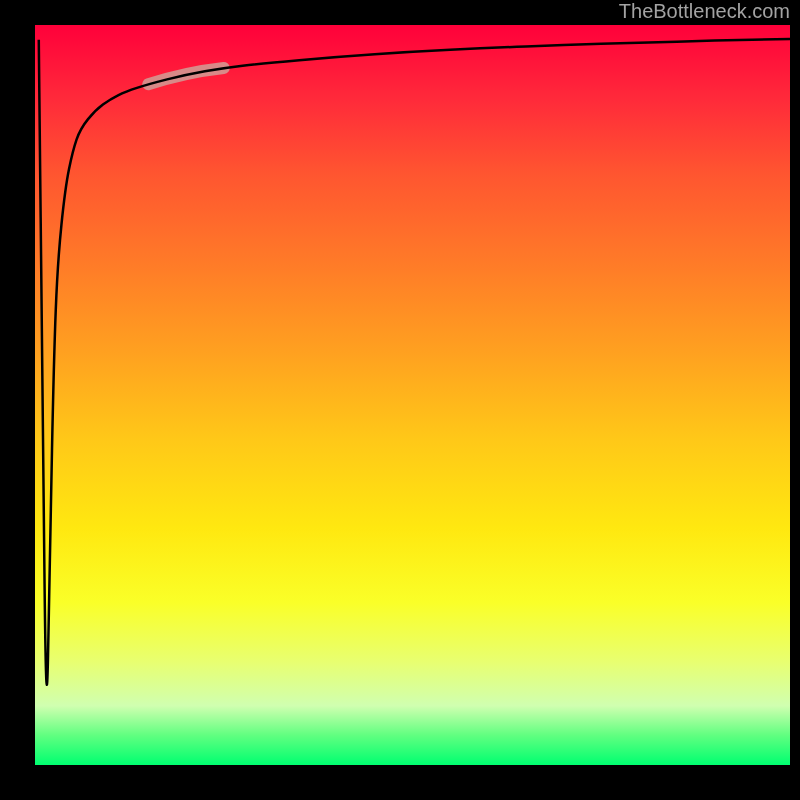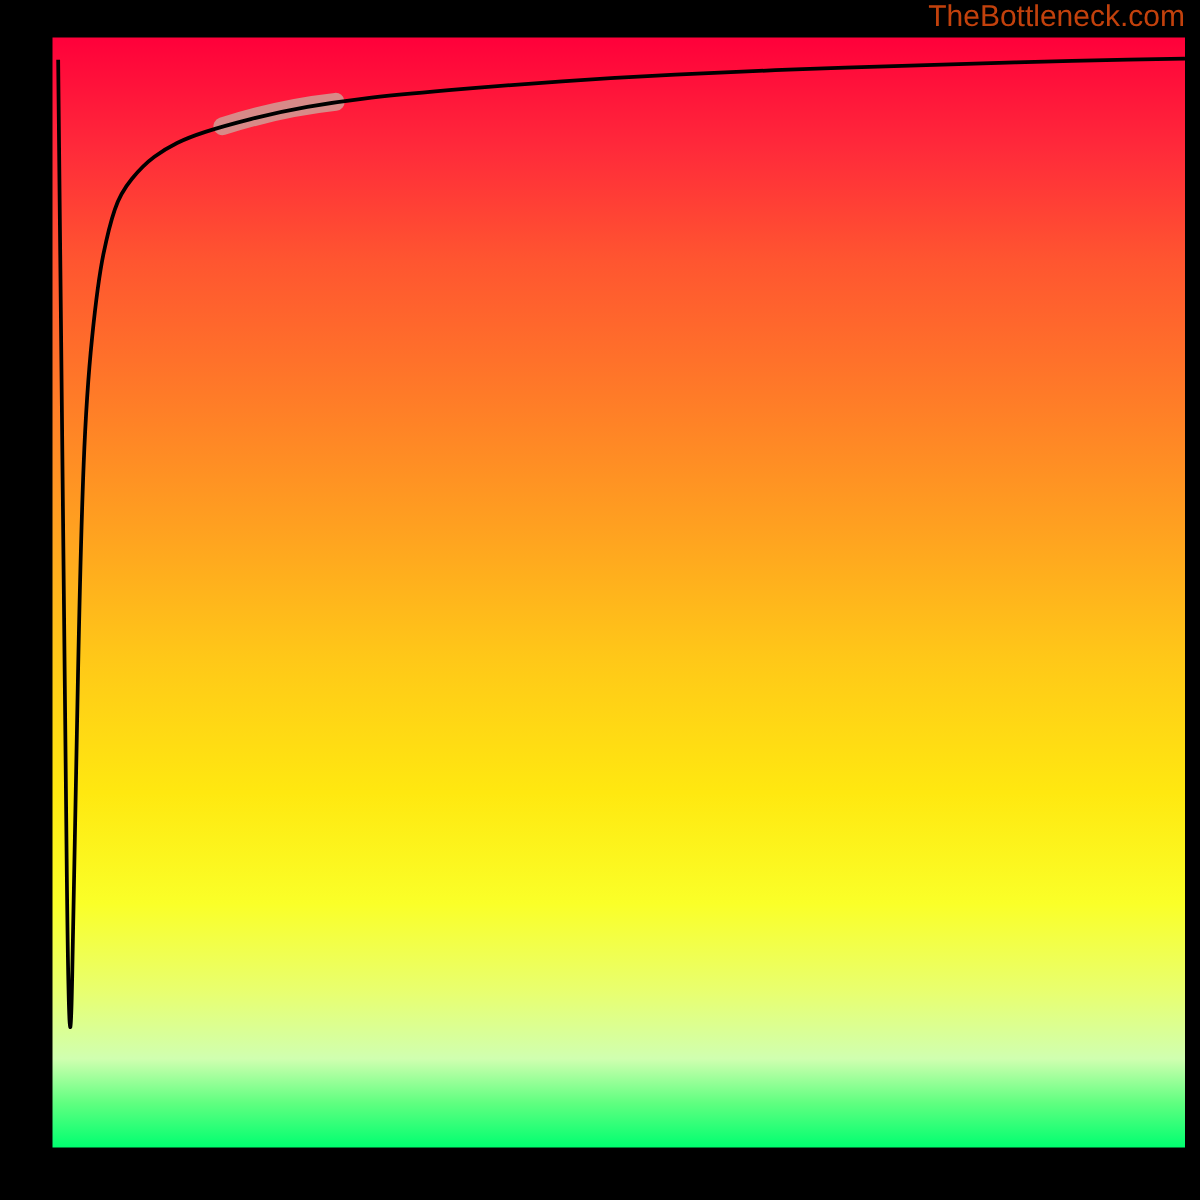--- a/index.html
+++ b/index.html
@@ -36,21 +36,21 @@
       #e8ff70 86%,
       #d0ffb0 92%,
       #60ff80 96%,
       #00ff70 100%
     );
   }
   .watermark {
     position: absolute;
     top: 0px;
     right: 10px;
-    color: #c2410c;
+    color: #a3a3a3;
     font-size: 20px;
     font-weight: 500;
   }
   svg.curve-layer {
     position: absolute;
     left: 35px;
     top: 25px;
     width: 755px;
     height: 740px;
     pointer-events: none;

